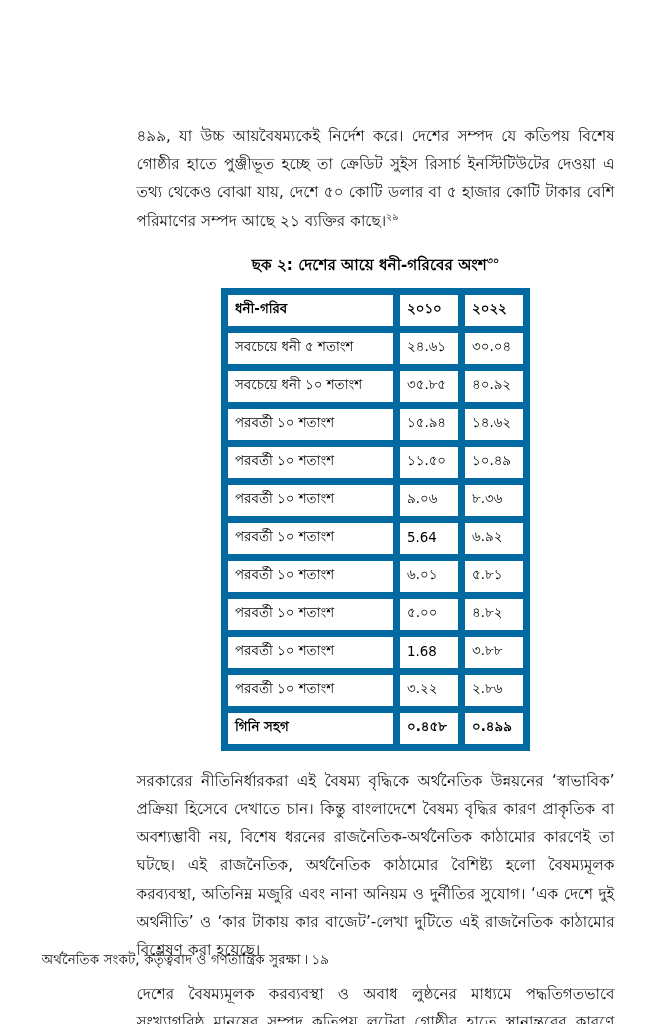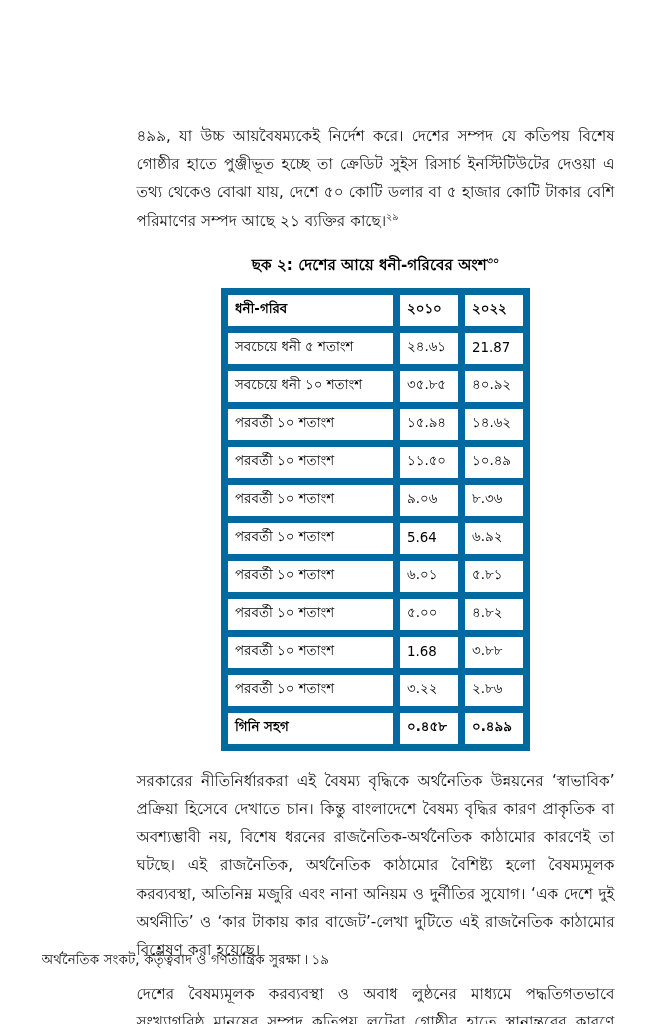--- a/index.html
+++ b/index.html
@@ -123,21 +123,21 @@
           <tr>
             <th>ধনী-গরিব</th>
             <th>২০১০</th>
             <th>২০২২</th>
           </tr>
         </thead>
         <tbody>
           <tr>
             <td>সবচেয়ে ধনী ৫ শতাংশ</td>
             <td class="val">২৪.৬১</td>
-            <td class="val">21.87</td>
+            <td class="val">৩০.০৪</td>
           </tr>
           <tr>
             <td>সবচেয়ে ধনী ১০ শতাংশ</td>
             <td class="val">৩৫.৮৫</td>
             <td class="val">৪০.৯২</td>
           </tr>
           <tr>
             <td>পরবর্তী ১০ শতাংশ</td>
             <td class="val">১৫.৯৪</td>
             <td class="val">১৪.৬২</td>

